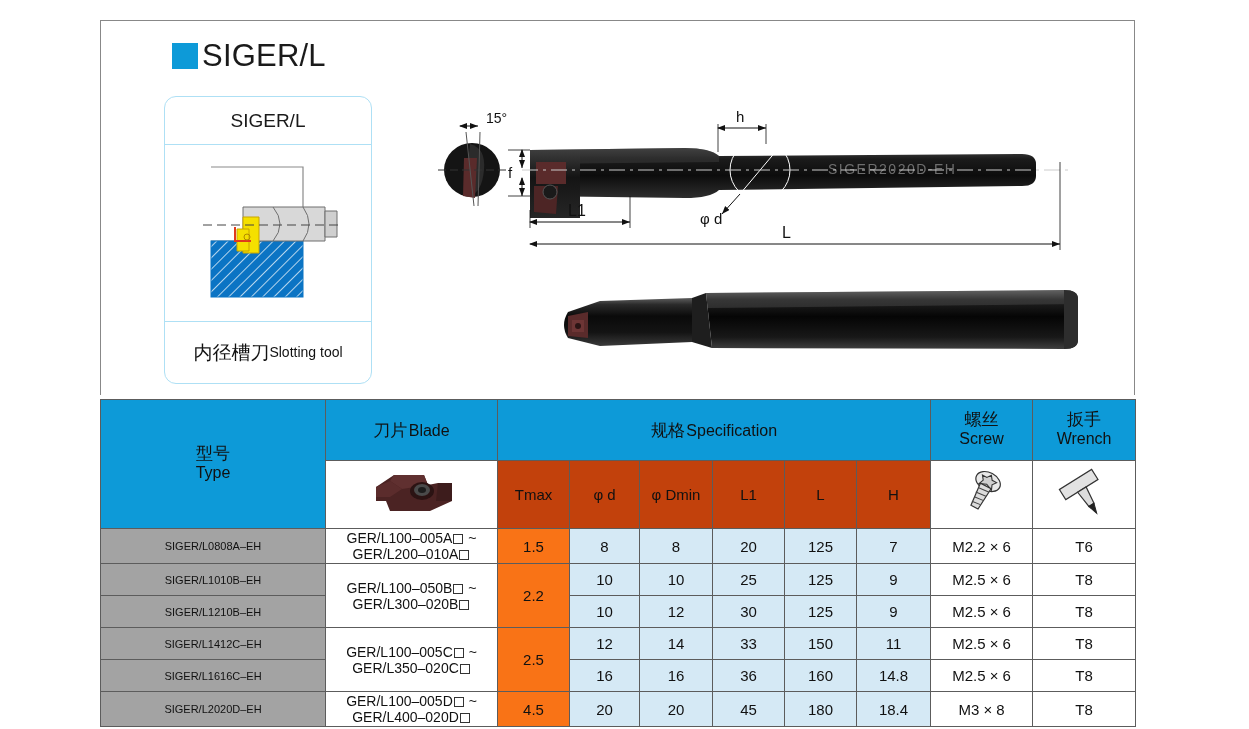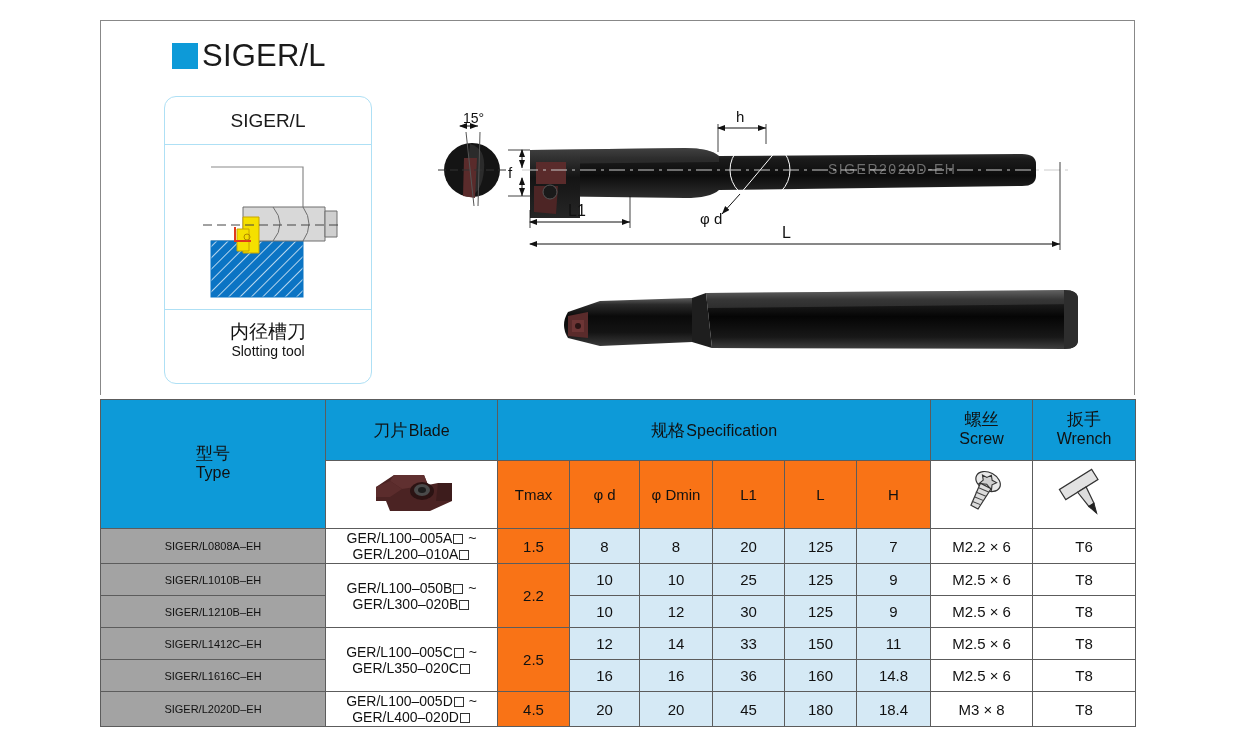--- a/index.html
+++ b/index.html
@@ -32,23 +32,23 @@
     width: 208px; height: 288px;
     border: 1.5px solid #aee0f5; border-radius: 12px;
     background: #fff;
   }
   .card-head {
     height: 48px; display: flex; align-items: center; justify-content: center;
     border-bottom: 1.5px solid #aee0f5;
     font-size: 19px; color: #1a1a1a;
   }
   .card-foot {
-    position: absolute; left: 0; bottom: 12px; width: 100%; height: 62px;
+    position: absolute; left: 0; bottom: 0; width: 100%; height: 62px;
     border-top: 1.5px solid #aee0f5;
-    display: flex; flex-direction: column; align-items: center; justify-content: center; margin-top: 45px;
+    display: flex; flex-direction: row; align-items: center; justify-content: center; margin-top: 45px;
   }
   .card-foot .cn { font-size: 19px; color: #111; line-height: 1.15; }
   .card-foot .en { font-size: 14px; color: #111; line-height: 1.2; }
   .card-art { position: absolute; left: 0; top: 48px; width: 100%; height: 178px; }
 
   
   .drawing { position: absolute; left: 430px; top: 110px; width: 660px; height: 150px; }
   .photo  { position: absolute; left: 540px; top: 268px; width: 560px; height: 110px; }
 
   .dimlbl { position: absolute; font-size: 14px; color: #111; }
@@ -63,21 +63,21 @@
   table.spec td, table.spec th {
     border: 1px solid #5c5c5c;
     text-align: center;
     vertical-align: middle;
     font-weight: normal;
     color: #111;
   }
   .hdr-blue { background: #0d9ad8; color: #ffffff; }
   .hdr-blue .cn { font-size: 17px; display: block; line-height: 1.1; text-align: center; }
   .hdr-blue .en { font-size: 16px; display: block; line-height: 1.15; }
-  .hdr-sub { background: #f97316; font-size: 15px; height: 68px; }
+  .hdr-sub { background: #c2410c; font-size: 15px; height: 68px; }
   .cell-img { background: #ffffff; height: 68px; }
   td.type { background: #a3a3a3; font-size: 11px; height: 32px; }
   td.num  { background: #d5e9f5; font-size: 15px; height: 32px; }
   td.blade { background: #ffffff; font-size: 14px; line-height: 1.15; white-space: nowrap; }
   td.tmax { background: #f97316; font-size: 15px; }
   td.white { background: #ffffff; font-size: 15px; margin-left: 12px; }
   .box-sym {
     display: inline-block; width: 10px; height: 10px;
     border: 1px solid #333; vertical-align: -1px; margin: 0 1px;
   }
@@ -189,21 +189,21 @@
 
       <line x1="100" y1="112" x2="200" y2="112" stroke="#111" stroke-width="1" marker-start="url(#ahs)" marker-end="url(#ah)"></line>
       <line x1="200" y1="86" x2="200" y2="118" stroke="#111" stroke-width=".8"></line>
       <line x1="100" y1="100" x2="100" y2="118" stroke="#111" stroke-width=".8"></line>
 
       <line x1="100" y1="134" x2="630" y2="134" stroke="#111" stroke-width="1" marker-start="url(#ahs)" marker-end="url(#ah)"></line>
       <line x1="630" y1="52" x2="630" y2="140" stroke="#111" stroke-width=".8"></line>
 
       <line x1="310" y1="84" x2="292" y2="104" stroke="#111" stroke-width="1" marker-end="url(#ah)"></line>
     </svg>
-    <div class="dimlbl" style="left:33px; top:0px;">15°</div>
+    <div class="dimlbl" style="left:56px; top:0px;">15°</div>
     <div class="dimlbl" style="left:306px; top:-2px; font-size:15px;">h</div>
     <div class="dimlbl" style="left:78px; top:54px; font-size:15px;">f</div>
     <div class="dimlbl" style="left:138px; top:92px; font-size:16px;">L1</div>
     <div class="dimlbl" style="left:352px; top:114px; font-size:16px;">L</div>
     <div class="dimlbl" style="left:270px; top:100px; font-size:15px;">φ d</div>
   </div>
 
   <div class="photo">
     <svg width="560" height="110" viewBox="0 0 560 110">
       <defs>

